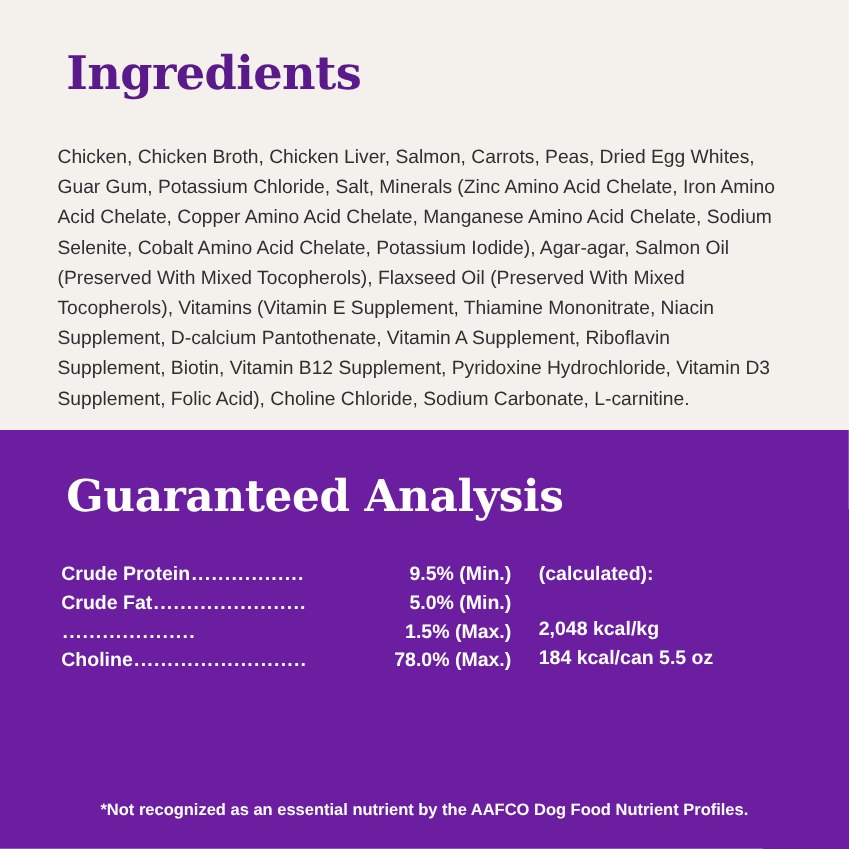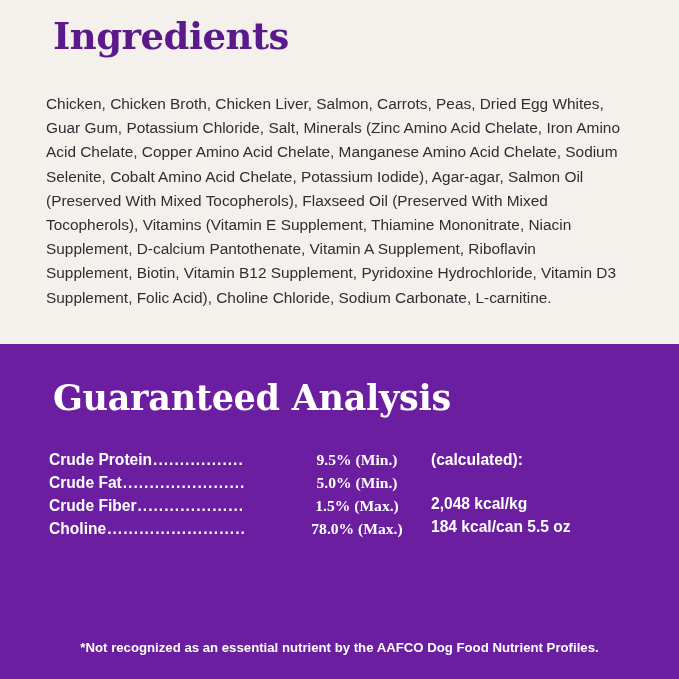--- a/index.html
+++ b/index.html
@@ -26,21 +26,21 @@
     padding: 0 46px;
     height: 344px;
     box-sizing: border-box;
   }
   .ingredients-title {
     font-family: "DejaVu Serif", serif;
     font-weight: bold;
     color: #5a1a8c;
     font-size: 37px;
     letter-spacing: -0.5px;
-    padding-top: 14px;
+    padding-top: 36px;
     margin: 0 0 34px 7px;
   }
   .ingredients-body {
     font-family: "Liberation Sans", sans-serif;
     font-size: 15.4px;
     line-height: 24.2px;
     color: #2f2f33;
     margin: 0 0 0 0;
     max-width: 580px;
   }
@@ -87,22 +87,21 @@
     flex: 1 1 auto;
     overflow: hidden;
     white-space: nowrap;
     letter-spacing: 1px;
     font-weight: bold;
     margin: 0 1px;
   }
   .ga-row .val {
     display: inline-block;
     min-width: 104px;
-    text-align: center;
-    font-family: Liberation Serif, serif;
+    text-align: right;
   }
   .ga-right {
     flex: 1 1 auto;
     margin-left: 22px;
     font-size: 15.6px;
     font-weight: bold;
     line-height: 23px;
   }
   .ga-right .calorie-head {
     margin-bottom: 21px;
@@ -143,21 +142,20 @@
           <span class="val">9.5% (Min.)</span>
         </div>
 
         <div class="ga-row">
           <span class="nut">Crude  Fat</span>
           <span class="dots">.......................</span>
           <span class="val">5.0% (Min.)</span>
         </div>
 
         <div class="ga-row">
-          <span class="nut">Crude  Fiber</span>
           <span class="dots">....................</span>
           <span class="val">1.5% (Max.)</span>
         </div>
 
         <div class="ga-row">
           <span class="nut">Choline</span>
           <span class="dots">..........................</span>
           <span class="val">78.0% (Max.)</span>
         </div>
 

